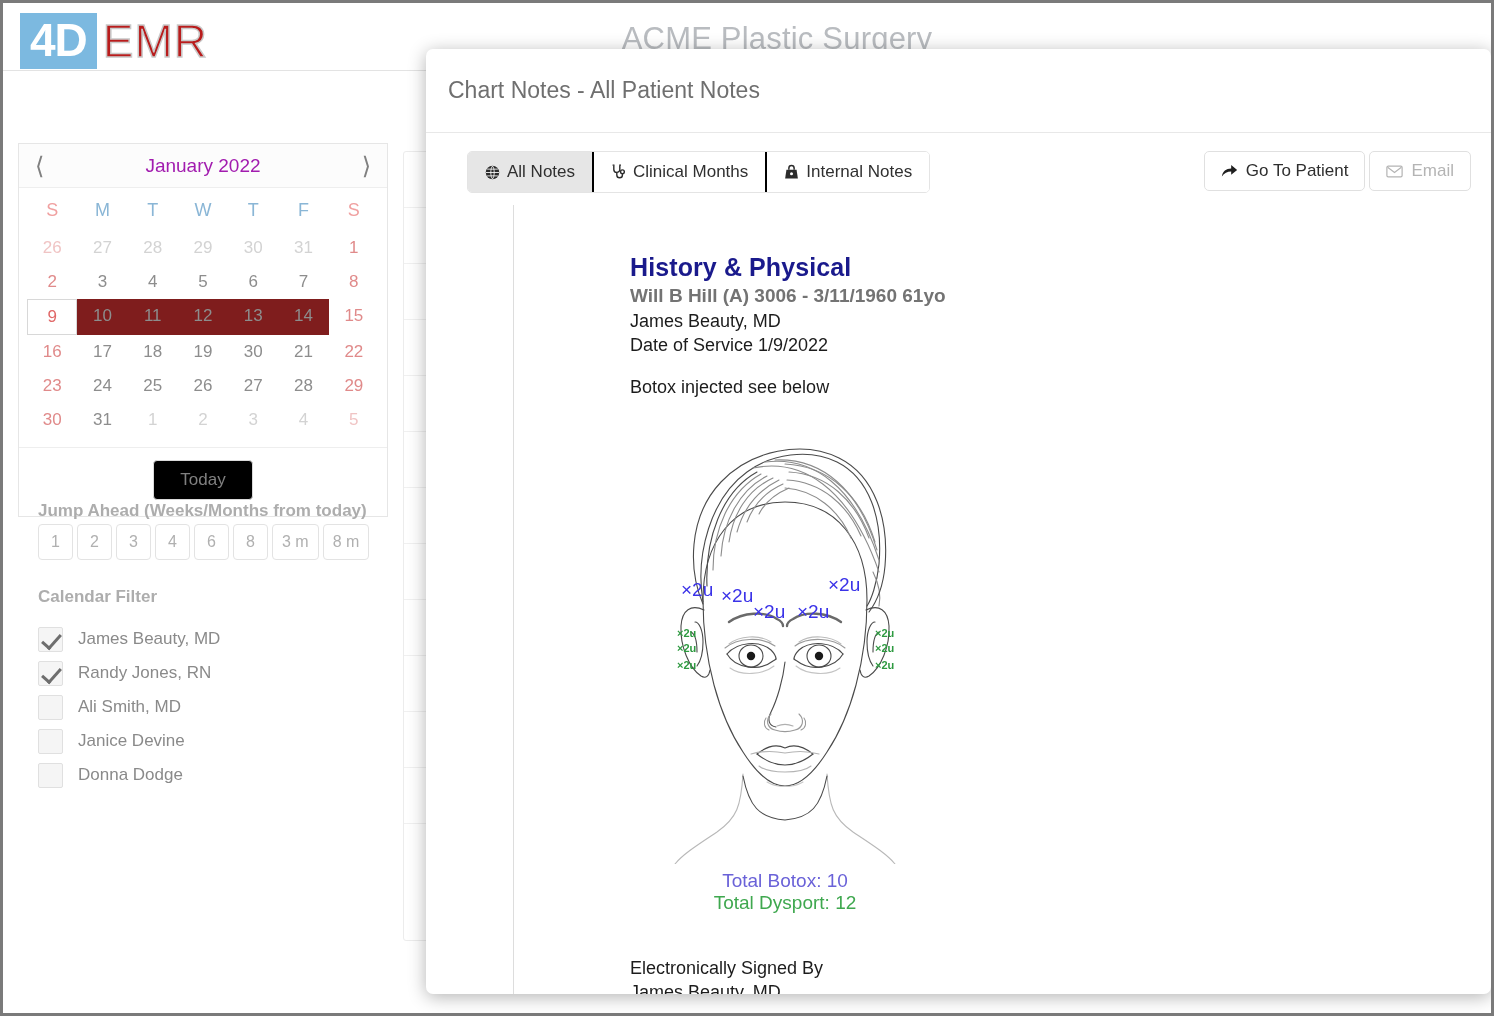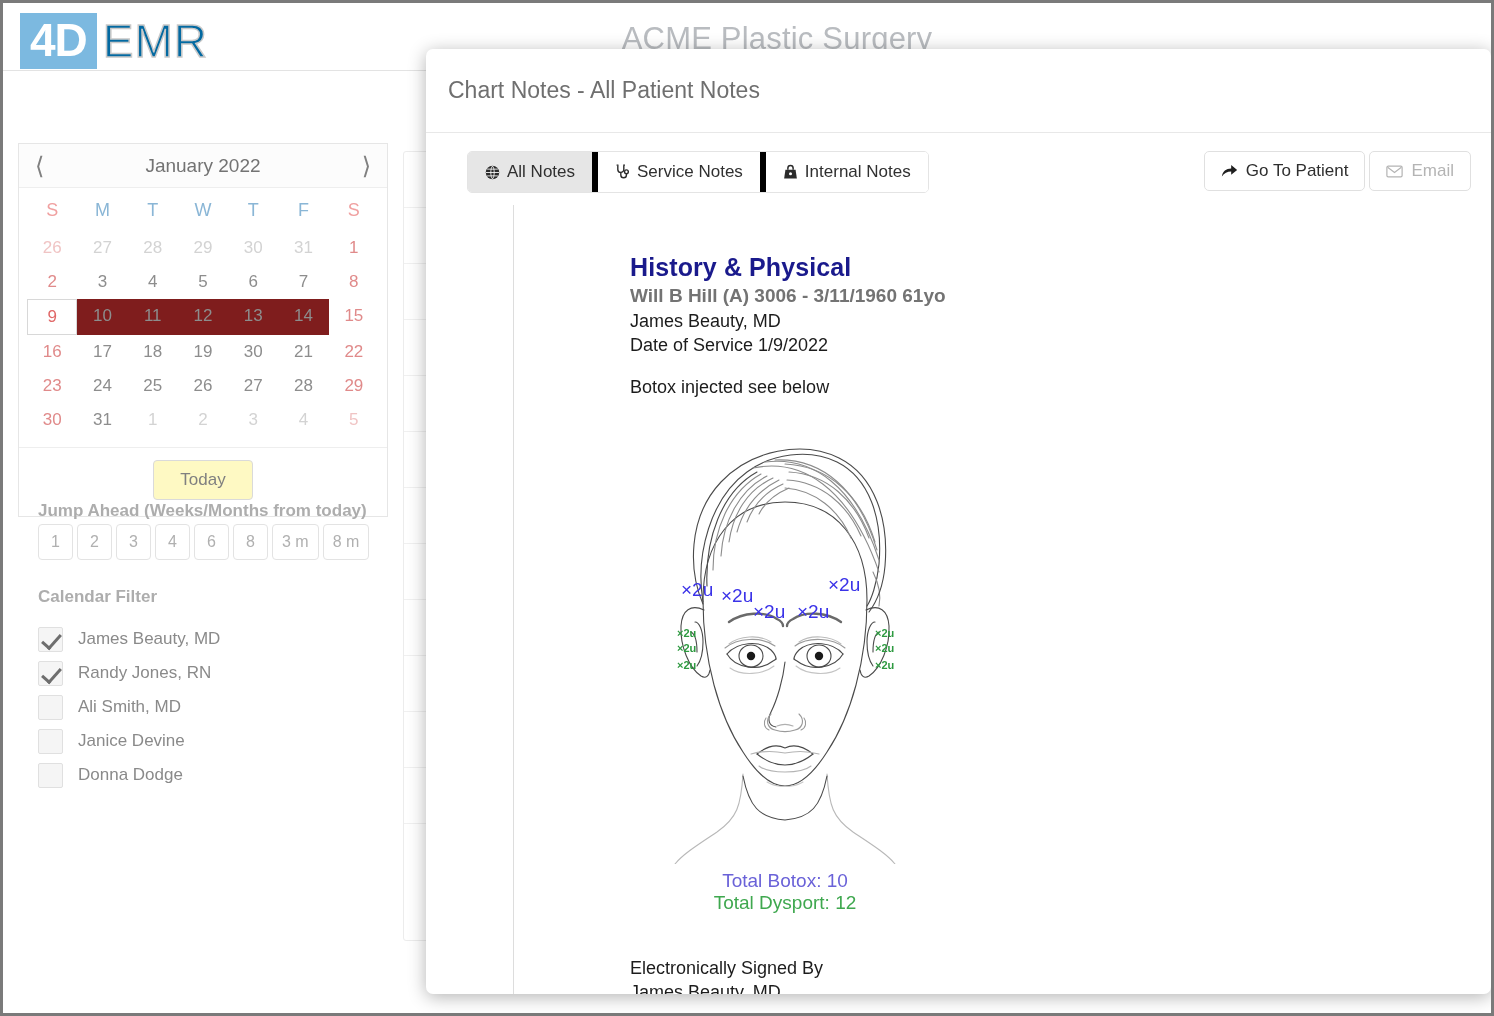--- a/index.html
+++ b/index.html
@@ -47,21 +47,21 @@
     background: #7cb9e0;
     color: #ffffff;
     font-size: 46px;
     font-weight: 700;
     letter-spacing: -1px;
     padding: 2px 10px 4px 10px;
     line-height: 50px;
     font-family: "Liberation Sans", sans-serif;
   }
   #logo-emr {
-    color: #0369a1;
+    color: #b91c1c;
     font-size: 46px;
     font-weight: 400;
     letter-spacing: 1px;
     line-height: 50px;
     margin-left: 6px;
     -webkit-text-stroke: 1.5px #c9c9c9;
   }
 
   #practice-name {
     position: absolute;
@@ -94,21 +94,21 @@
   }
   .cal-arrow {
     color: #808080;
     font-size: 24px;
     line-height: 1;
     cursor: pointer;
     user-select: none;
     font-weight: 300;
   }
   #cal-title {
-    color: #737373;
+    color: #a21caf;
     font-size: 19px;
     font-weight: 400;
   }
   #cal-grid {
     display: grid;
     grid-template-columns: repeat(7, 1fr);
     padding: 6px 8px 10px 8px;
   }
   .cal-dow {
     text-align: center;
@@ -133,21 +133,21 @@
     border: 1px solid #d8d8d8;
     color: #e06868;
   }
   #cal-footer {
     border-top: 1px solid #eeeeee;
     padding: 12px 0 16px 0;
     text-align: center;
   }
   #today-button {
     display: inline-block;
-    background: #fef9c3;
+    background: #000000;
     border: 1px solid #dadada;
     border-radius: 4px;
     padding: 9px 26px;
     font-size: 17px;
     color: #808080;
     cursor: pointer;
   }
 
   #jump-label, #filter-label {
     position: absolute;
@@ -279,21 +279,21 @@
   }
   .tab-btn {
     display: flex;
     align-items: center;
     gap: 7px;
     padding: 0 17px;
     height: 40px;
     font-size: 17px;
     color: #303030;
     background: #ffffff;
-    border-right: 6px solid #000000;
+    border-right: 2px solid #000000;
     cursor: pointer;
     white-space: nowrap;
   }
   .tab-btn:last-child { border-right: none; }
   .tab-btn.active { background: #e6e6e6; }
 
   #action-group {
     position: absolute;
     right: 20px; top: 18px;
     display: flex;
@@ -552,21 +552,21 @@
           </div>
           <div class="tab-btn">
             <span class="ico" style="display:inline-flex;align-items:center;">
               <svg width="15" height="16" viewBox="0 0 16 17">
                 <path d="M3 1.5v4.2a3.2 3.2 0 0 0 6.4 0V1.5" stroke="#2b2b2b" stroke-width="1.5" fill="none"></path>
                 <path d="M1.7 1.2h2M8.7 1.2h2" stroke="#2b2b2b" stroke-width="1.5"></path>
                 <path d="M6.2 9v2.6a3 3 0 0 0 6 0V9.6" stroke="#2b2b2b" stroke-width="1.5" fill="none"></path>
                 <circle cx="12.2" cy="8.2" r="2" stroke="#2b2b2b" stroke-width="1.5" fill="none"></circle>
               </svg>
             </span>
-            <span>Service Notes</span>
+            <span>Clinical Months</span>
           </div>
           <div class="tab-btn">
             <span class="ico" style="display:inline-flex;align-items:center;">
               <svg width="15" height="16" viewBox="0 0 16 17">
                 <path d="M5.2 6V4.3a2.8 2.8 0 0 1 5.6 0V6" stroke="#2b2b2b" stroke-width="1.6" fill="none"></path>
                 <path d="M2.6 6h10.8l1.4 9.4H1.2z" fill="#2b2b2b"></path>
                 <circle cx="8" cy="10.4" r="1.6" fill="#ffffff"></circle>
               </svg>
             </span>
             <span>Internal Notes</span>

